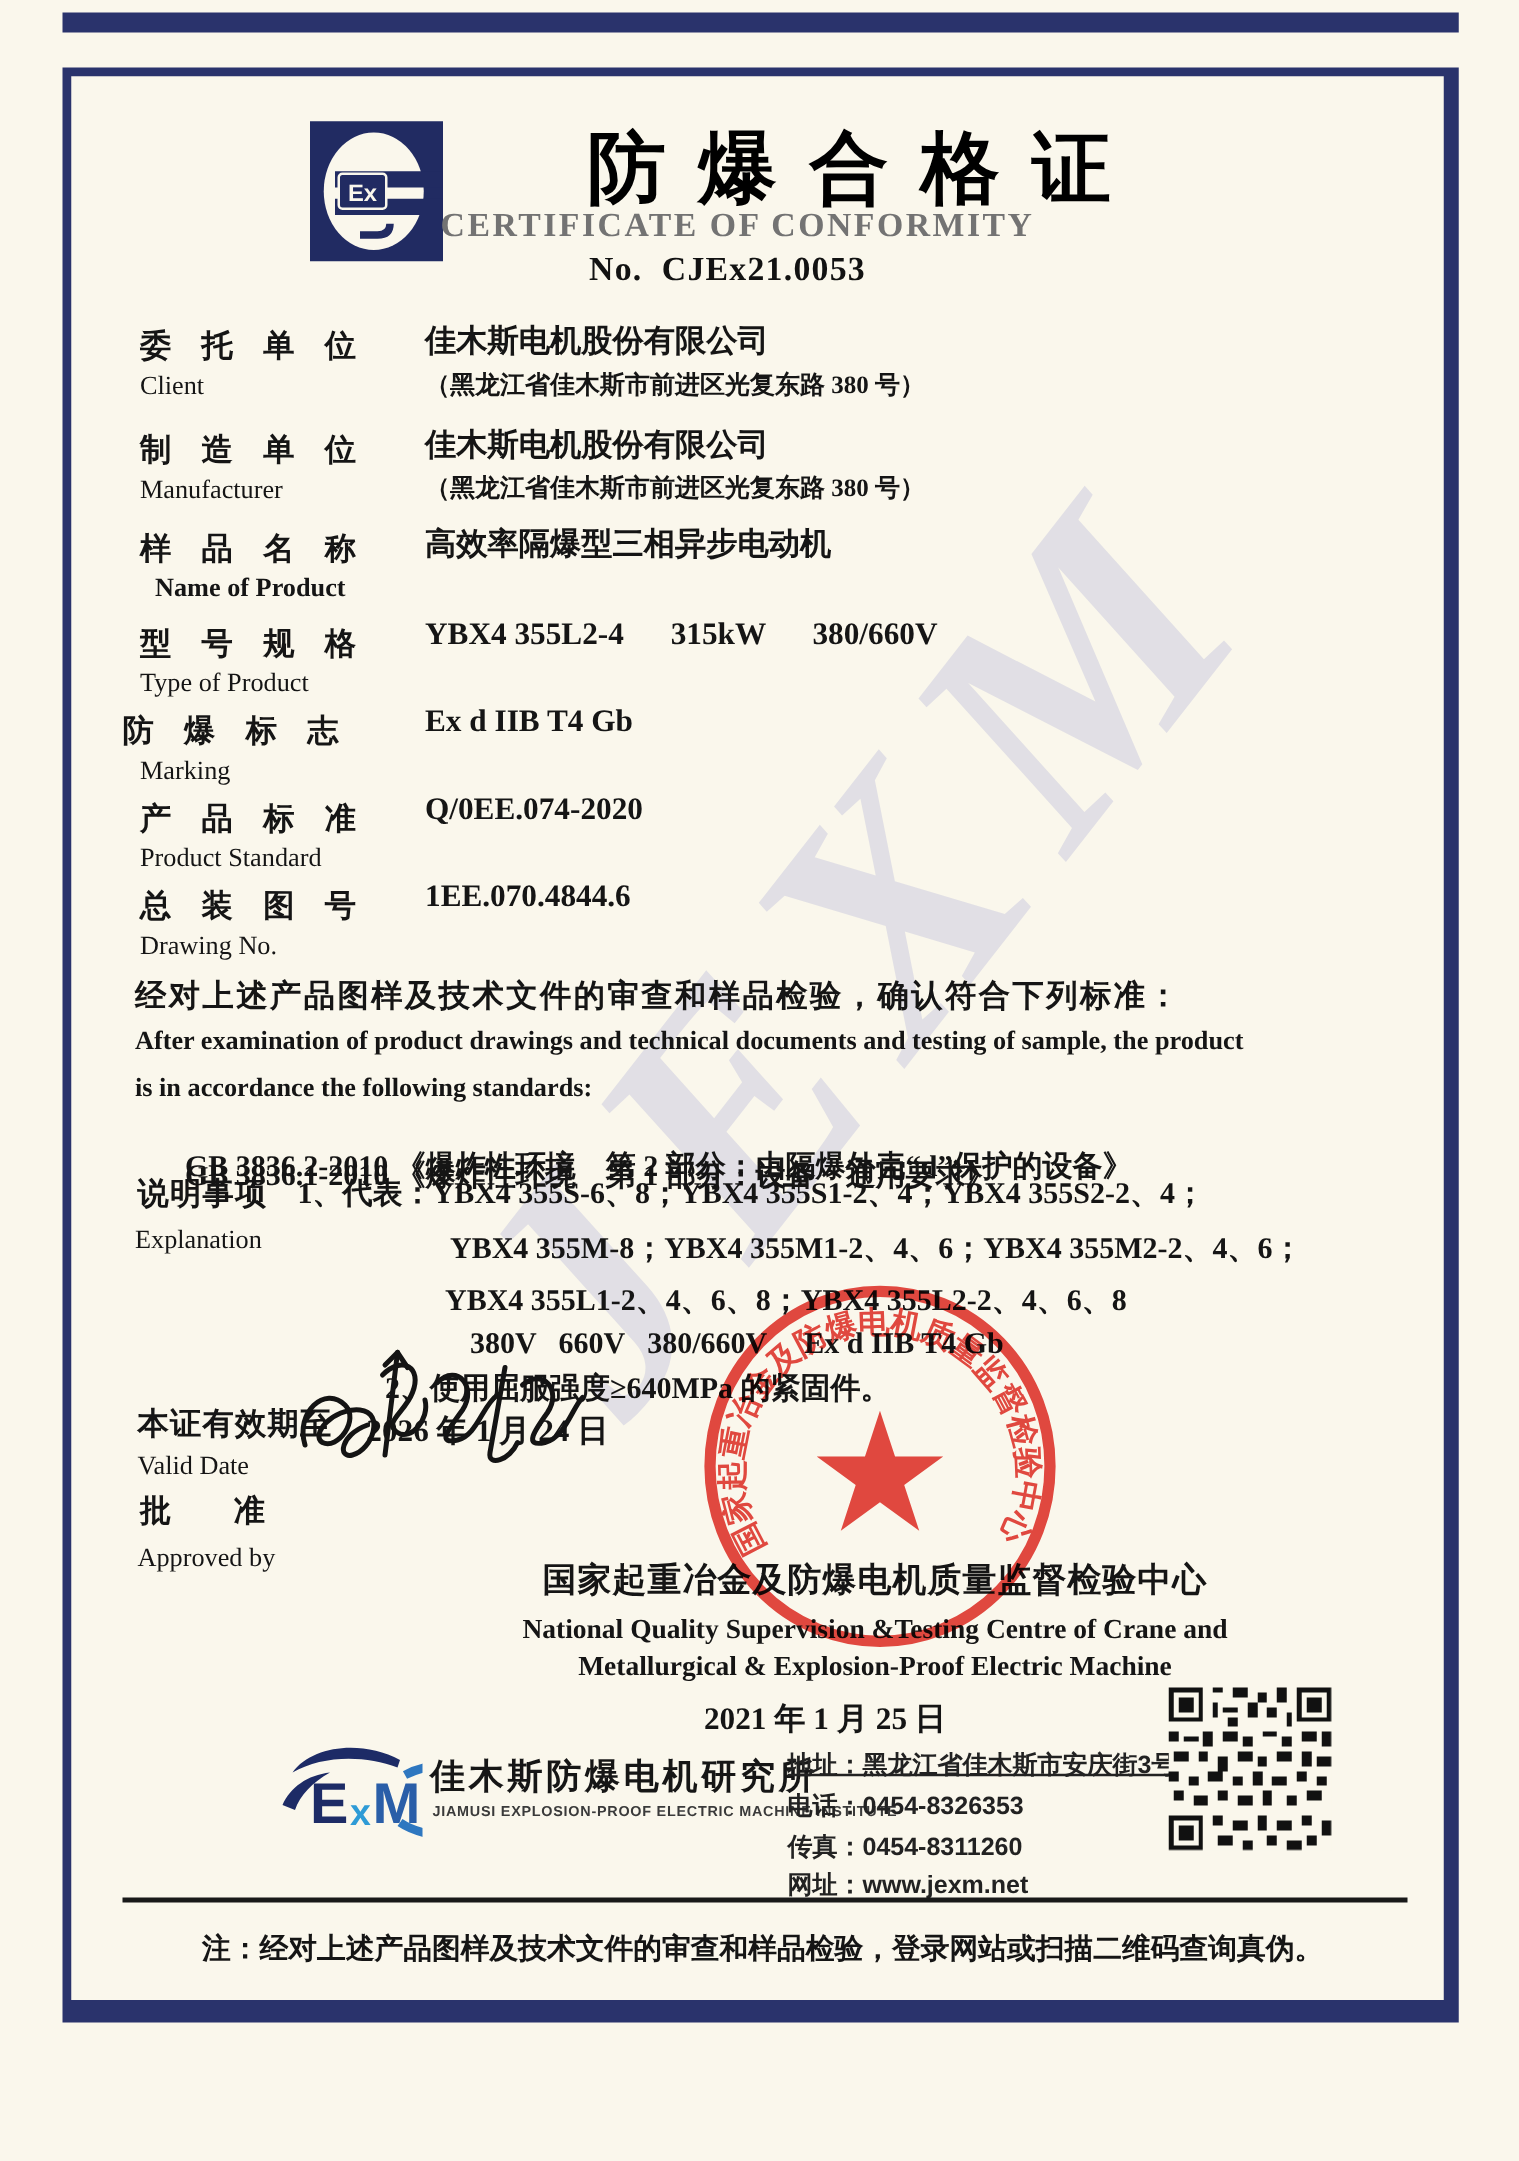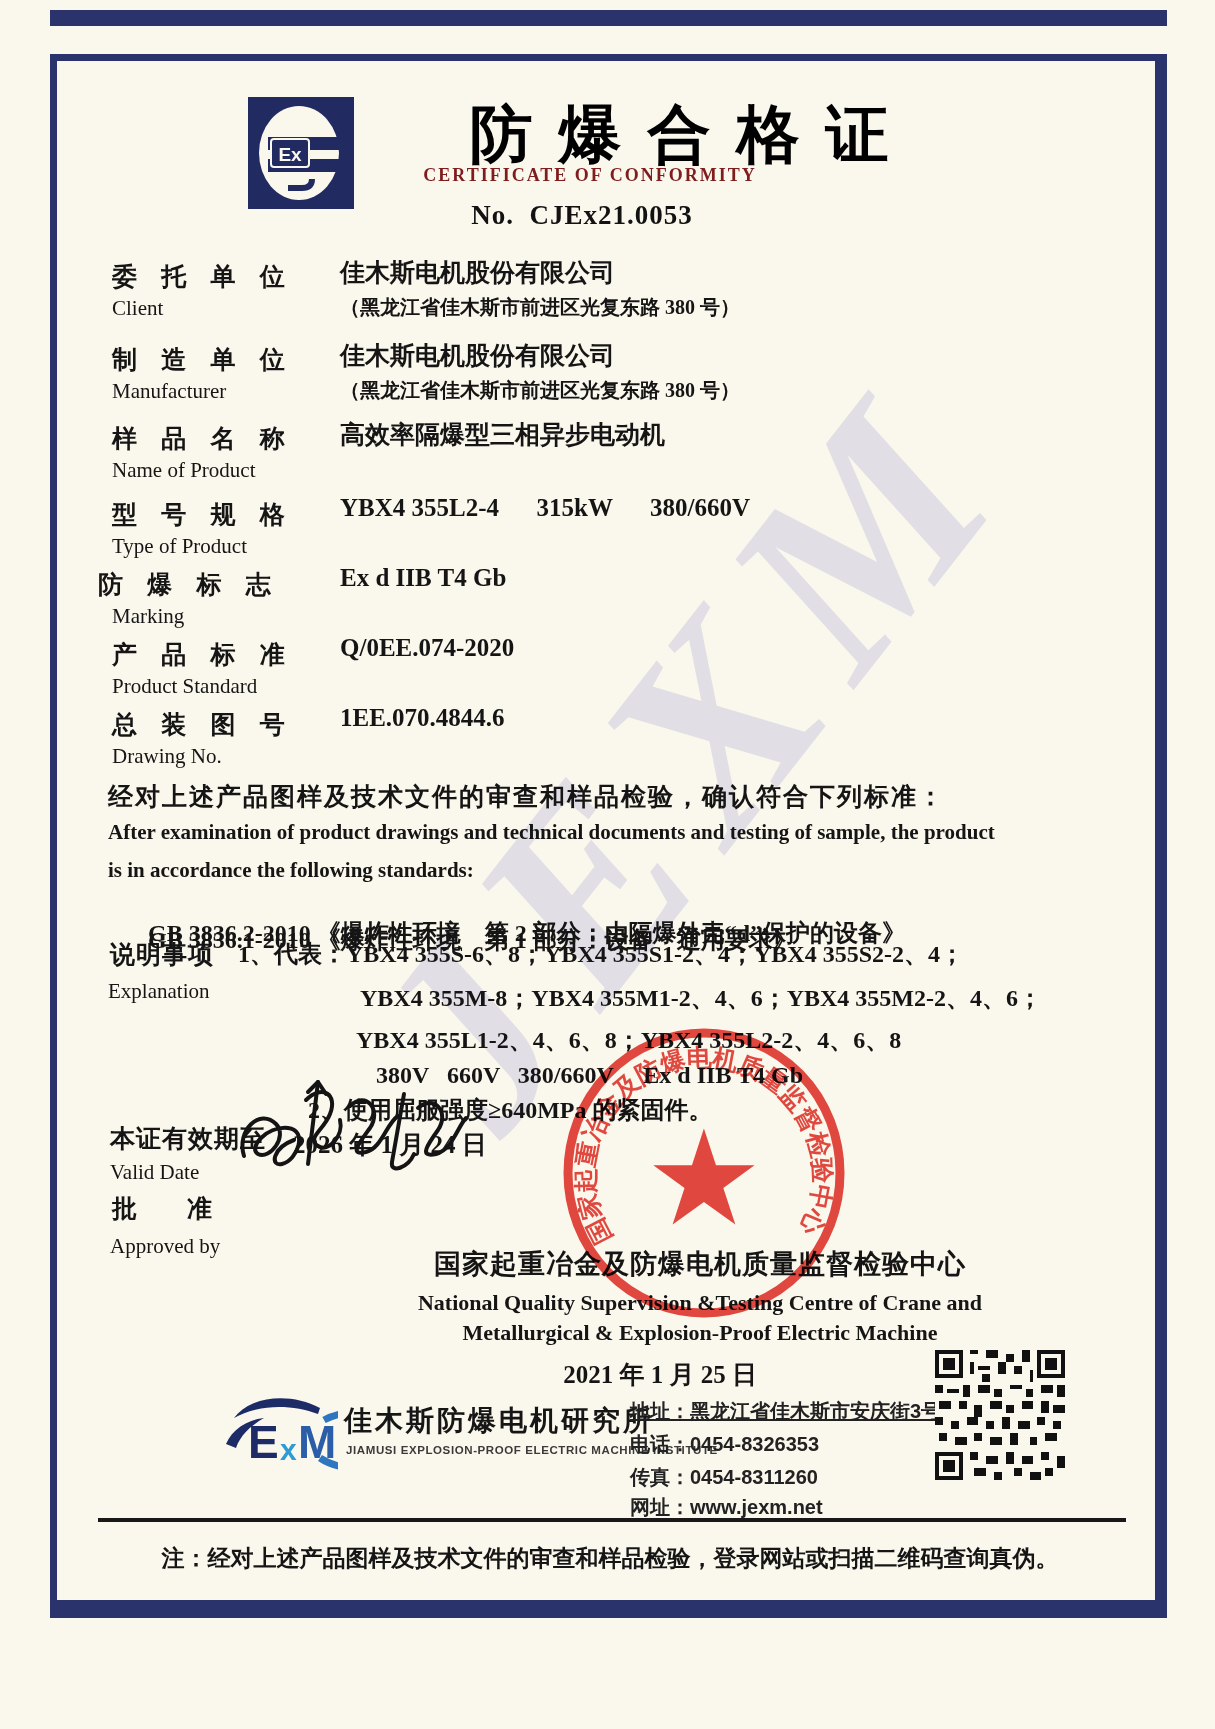--- a/index.html
+++ b/index.html
@@ -12,21 +12,21 @@
   .abs{position:absolute;}
   .pre{white-space:pre;}
   .frame{
     position:absolute;left:50px;top:54px;width:1117px;height:1564px;
     box-sizing:border-box;
     border:7px solid #2a336c;border-right-width:12px;border-bottom-width:18px;
     background:transparent;
   }
   .topband{position:absolute;left:50px;top:10px;width:1117px;height:16px;background:#2a336c;}
   .title-cn{font-size:63px;font-weight:bold;letter-spacing:26px;color:#000000;}
-  .title-en{font-size:18px;font-weight:bold;letter-spacing:2px;color:#7f1d1d;}
+  .title-en{font-size:27px;font-weight:bold;letter-spacing:2px;color:#737373;}
   .certno{font-size:27px;font-weight:bold;color:#121212;letter-spacing:1px;}
   .lbl-cn{font-size:25px;font-weight:bold;letter-spacing:9px;}
   .lbl-en{font-size:21px;}
   .val{font-size:25px;font-weight:bold;}
   .val-sub{font-size:20px;font-weight:bold;}
   .body-cn{font-size:25px;font-weight:bold;letter-spacing:2px;}
   .body-en{font-size:21px;font-weight:bold;}
   .exp{font-size:24px;font-weight:bold;}
   .centre-cn{font-size:27px;font-weight:bold;letter-spacing:1px;}
   .centre-en{font-size:22px;font-weight:bold;}
@@ -75,21 +75,21 @@
   <div class="abs lbl-en" style="left:112px;top:296px;">Client</div>
   <div class="abs val" style="left:340px;top:256px;">佳木斯电机股份有限公司</div>
   <div class="abs val-sub" style="left:340px;top:294px;">（黑龙江省佳木斯市前进区光复东路 380 号）</div>
 
   <div class="abs lbl-cn" style="left:112px;top:343px;">制 造 单 位</div>
   <div class="abs lbl-en" style="left:112px;top:379px;">Manufacturer</div>
   <div class="abs val" style="left:340px;top:339px;">佳木斯电机股份有限公司</div>
   <div class="abs val-sub" style="left:340px;top:377px;">（黑龙江省佳木斯市前进区光复东路 380 号）</div>
 
   <div class="abs lbl-cn" style="left:112px;top:422px;">样 品 名 称</div>
-  <div class="abs lbl-en" style="left:112px;top:458px;">Name of Product</div>
+  <div class="abs lbl-en" style="left:124px;top:458px;font-weight:bold;">Name of Product</div>
   <div class="abs val" style="left:340px;top:418px;">高效率隔爆型三相异步电动机</div>
 
   <div class="abs lbl-cn" style="left:112px;top:498px;">型 号 规 格</div>
   <div class="abs lbl-en" style="left:112px;top:534px;">Type of Product</div>
   <div class="abs val pre" style="left:340px;top:494px;">YBX4 355L2-4      315kW      380/660V</div>
 
   <div class="abs lbl-cn" style="left:98px;top:568px;">防 爆 标 志</div>
   <div class="abs lbl-en" style="left:112px;top:604px;">Marking</div>
   <div class="abs val" style="left:340px;top:564px;">Ex d IIB T4 Gb</div>
 

